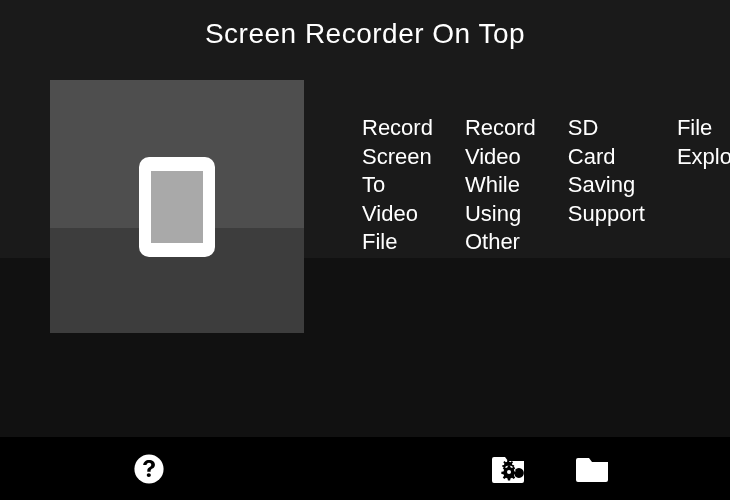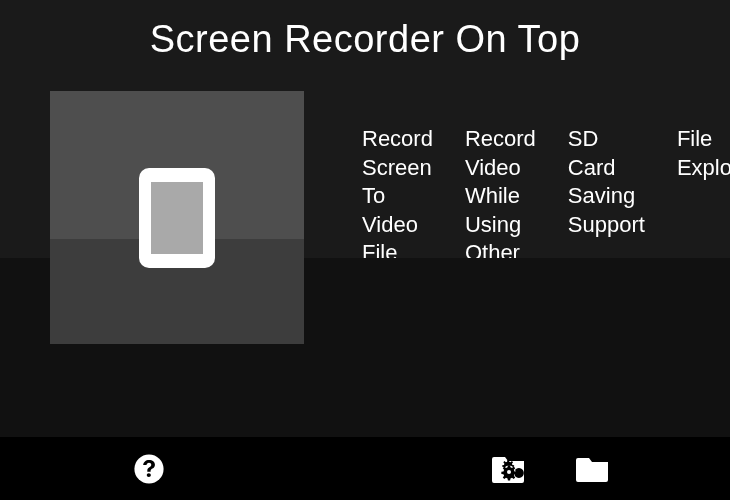--- a/index.html
+++ b/index.html
@@ -18,21 +18,21 @@
     .app {
       width: 100%;
       height: 100%;
       position: relative;
     }
     .header {
       padding-top: 18px;
       text-align: center;
     }
     .title {
-      font-size: 38px;
+      font-size: 28px;
       font-weight: 300;
       letter-spacing: 0.5px;
     }
     .content {
       display: flex;
       padding: 0 50px;
       margin-top: 30px;
       gap: 58px;
     }
     .preview {

